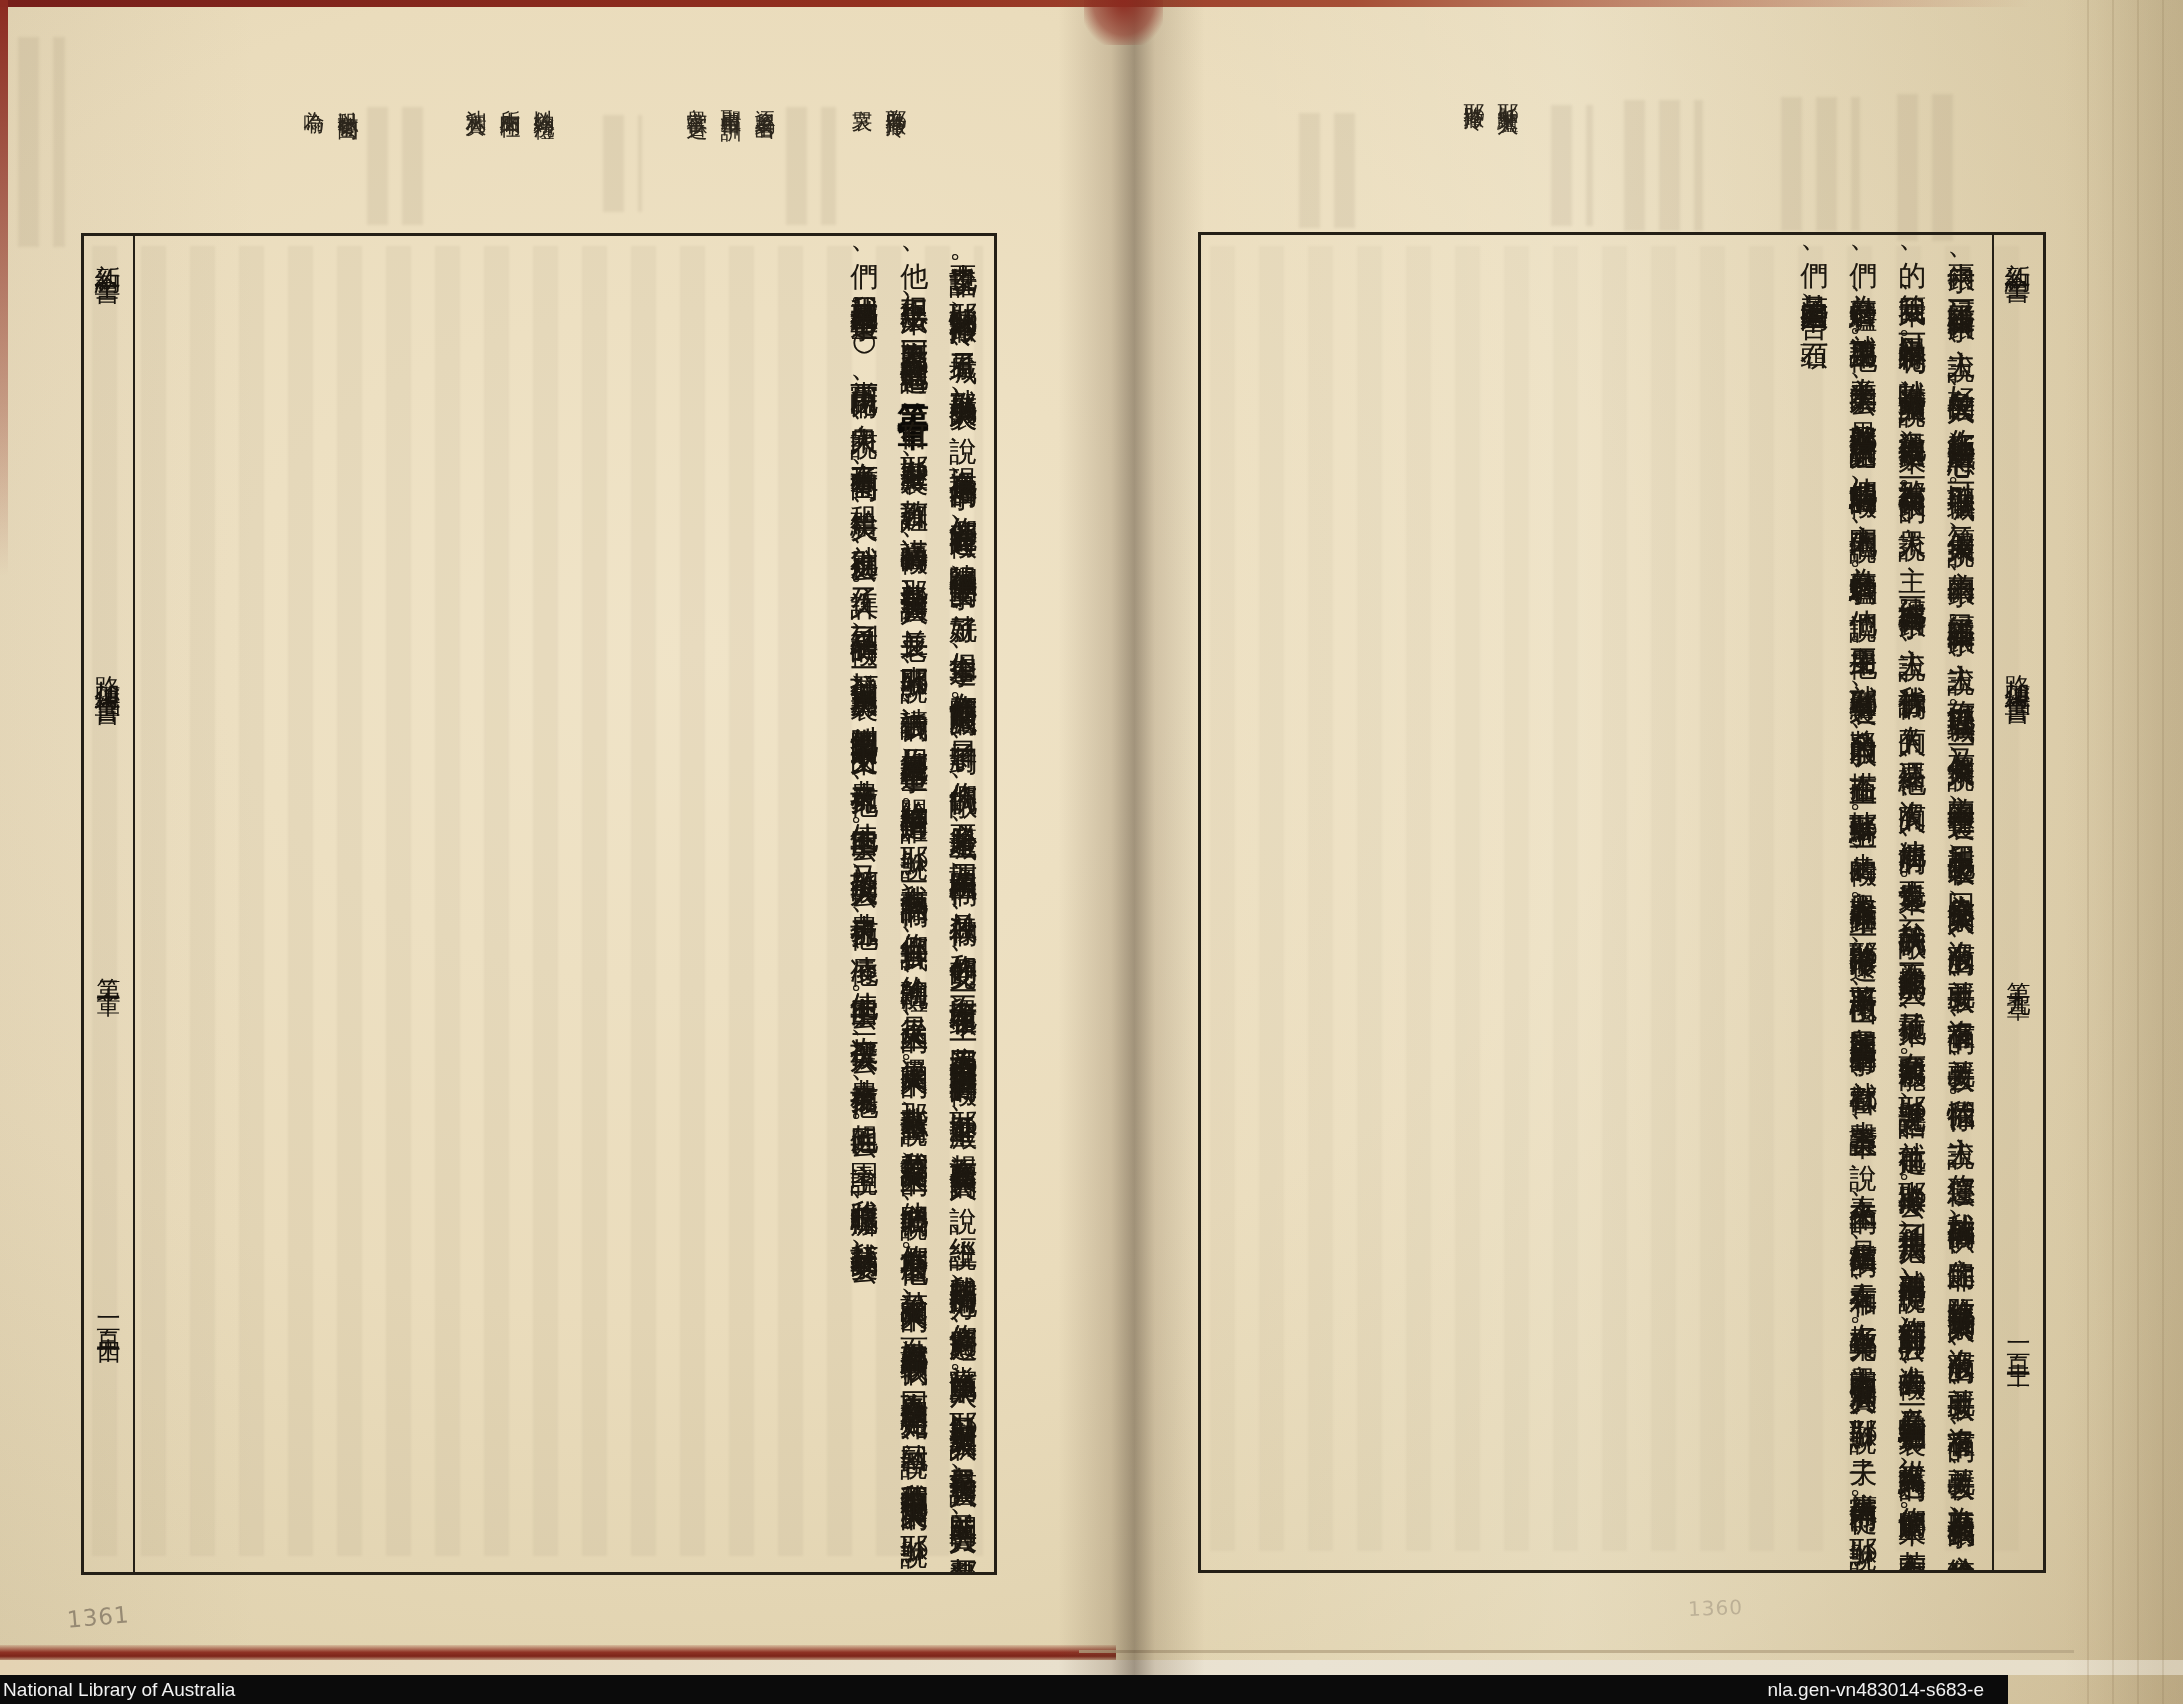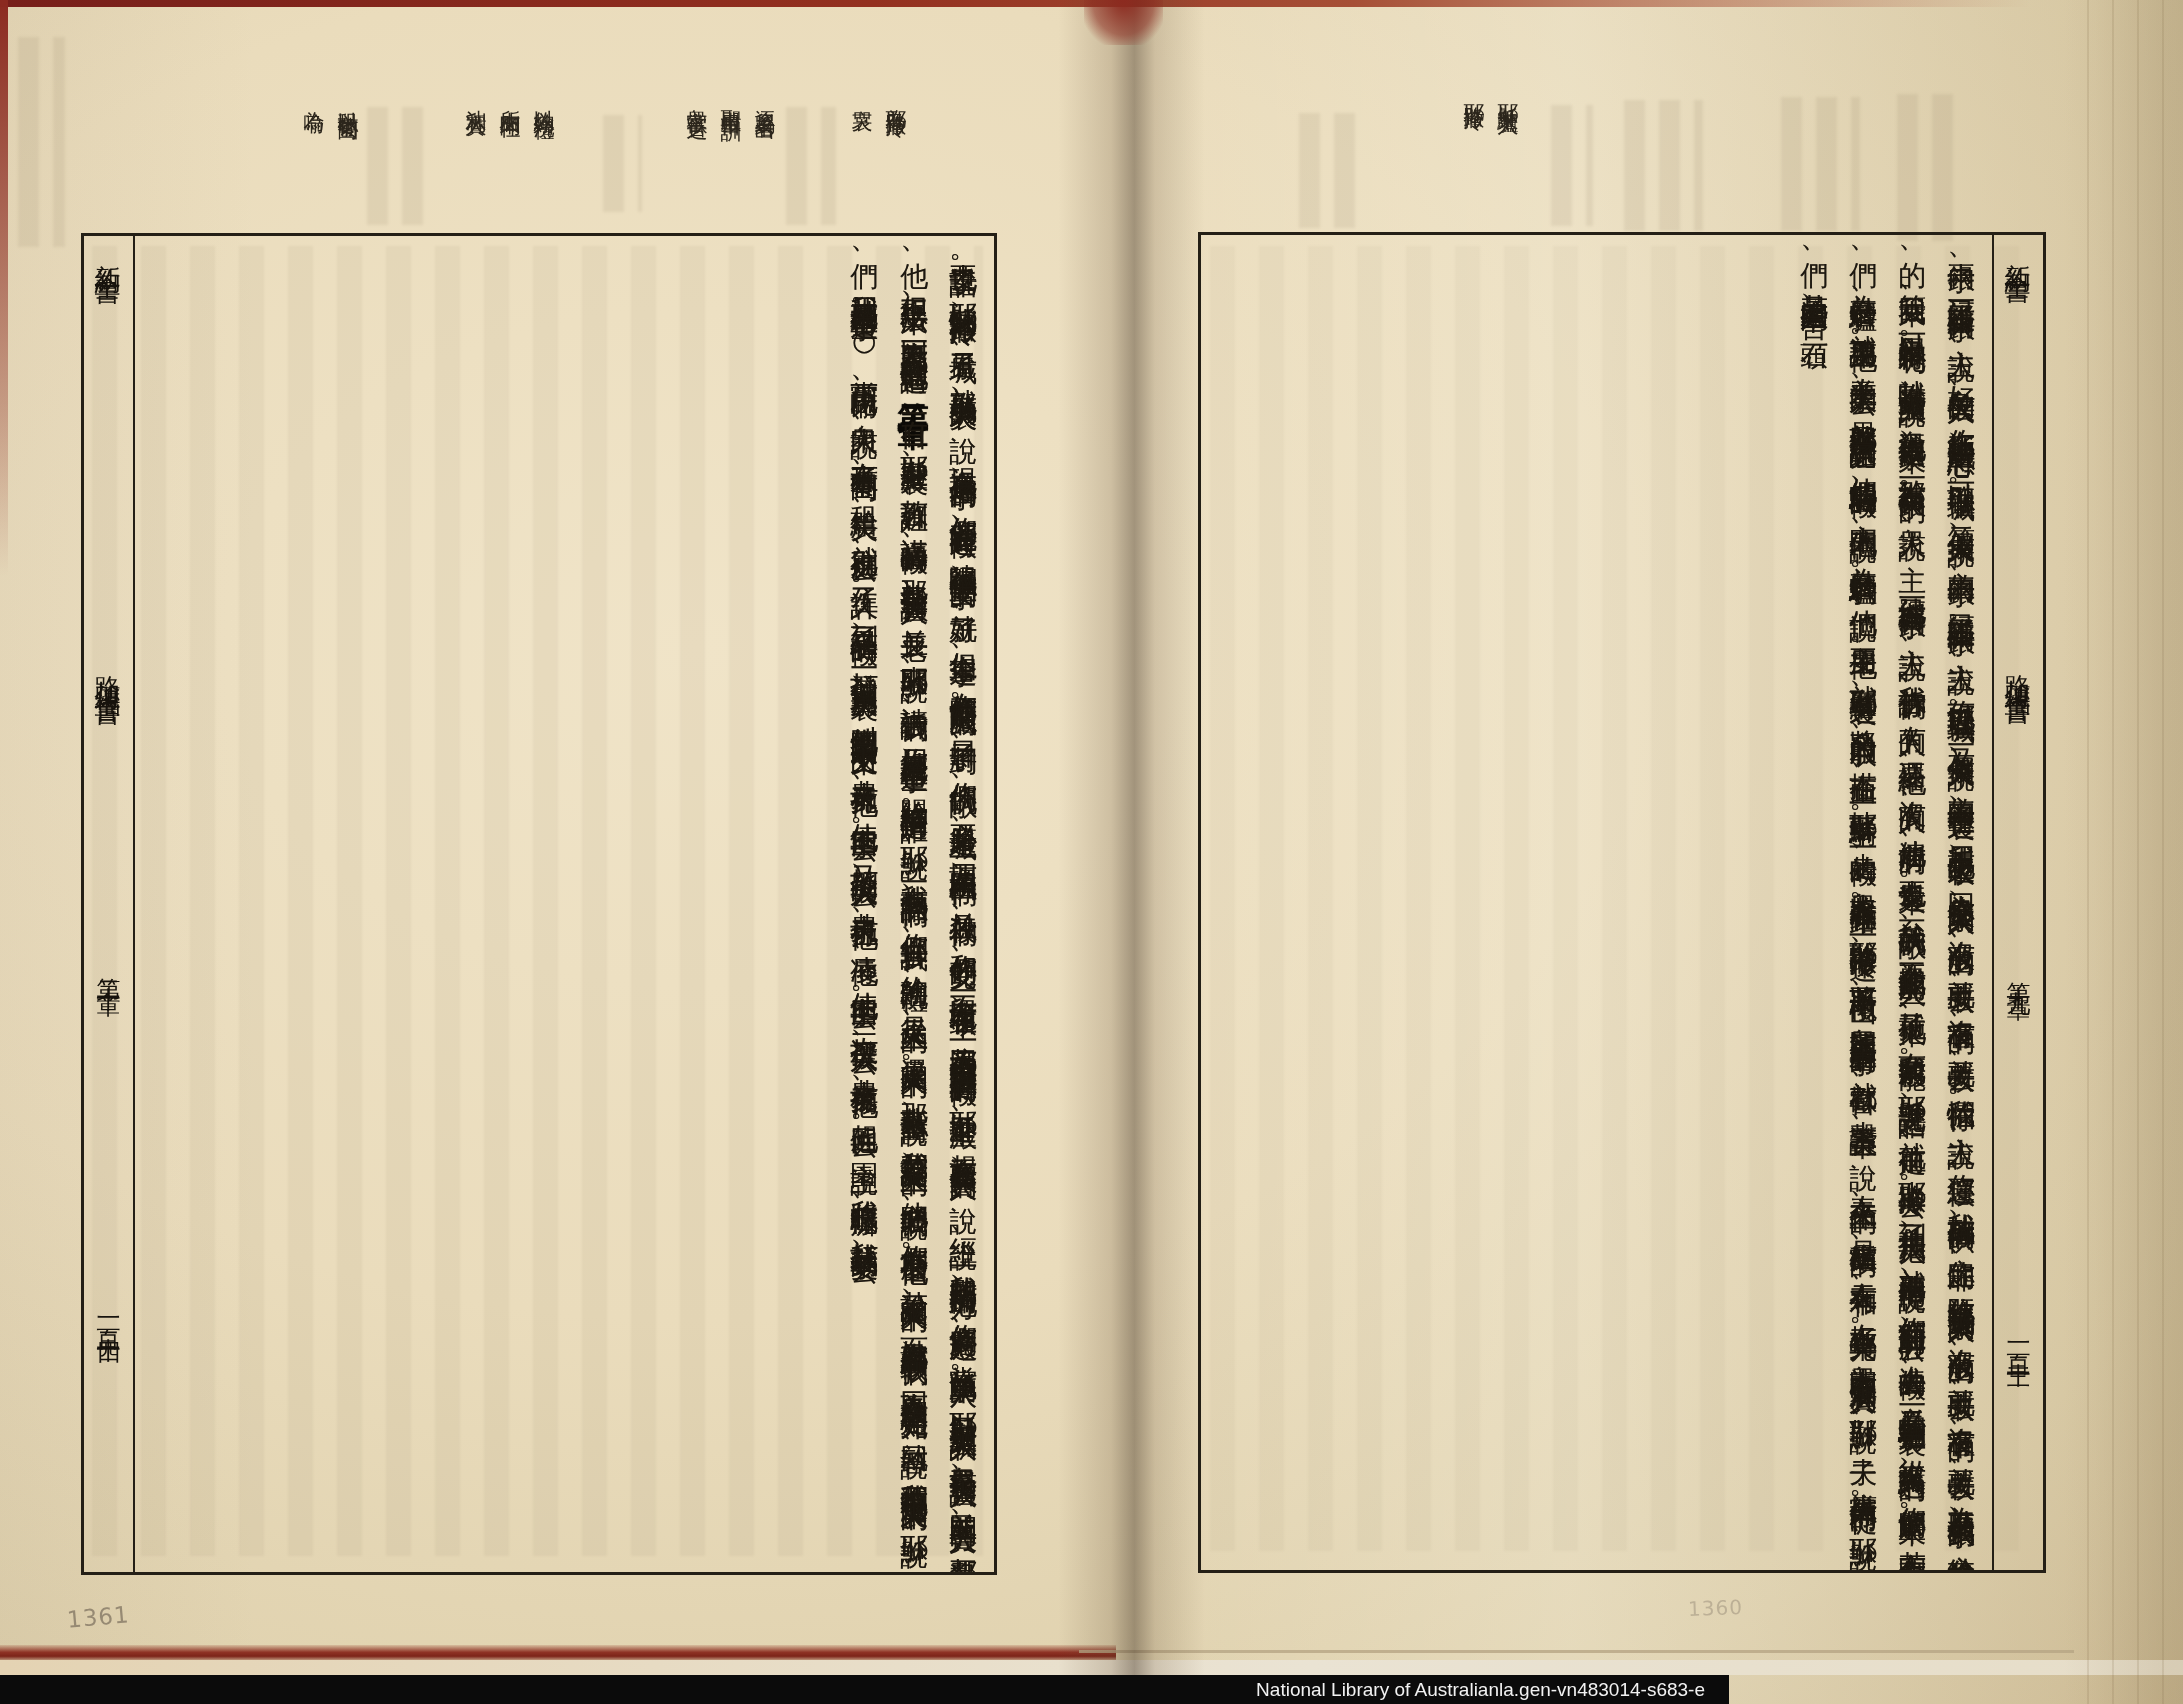--- a/index.html
+++ b/index.html
@@ -50,22 +50,22 @@
   
   .ghost-cols { position:absolute; pointer-events:none; opacity:.55; filter:blur(1px);
     background: repeating-linear-gradient(90deg, rgba(128,112,84,.14) 0 25px, rgba(128,112,84,0) 25px 49px); }
   .ghost-blob { position:absolute; pointer-events:none; opacity:.5; filter:blur(1.6px);
     background: repeating-linear-gradient(90deg, rgba(120,104,78,.22) 0 21px, rgba(120,104,78,0) 21px 35px); }
   
   .pencil { position:absolute; color:rgba(92,82,70,.55); font-size:23px;
     font-family:"DejaVu Sans", sans-serif; transform:rotate(-5deg); letter-spacing:1px; }
   .pencil.faint { color:rgba(120,108,94,.35); font-size:20px; transform:rotate(-2deg); }
   
-  .footer { position:absolute; left:0; top:1675px; width:1729px; height:30px; background:#0b0b0b;
-    display:flex; align-items:center; justify-content:flex-end;
+  .footer { position:absolute; left:0; top:1675px; width:2008px; height:30px; background:#0b0b0b;
+    display:flex; align-items:center; justify-content:space-between;
     font-family:"Liberation Sans", sans-serif; color:#f2f2f2; font-size:19px; }
   .footer .lib { margin-left:3.1px; }
   .footer .ident { margin-right:24px; }
 </style>
 </head>
 <body>
 
 <div id="canvas">
 
   <div class="shade-right"></div>

